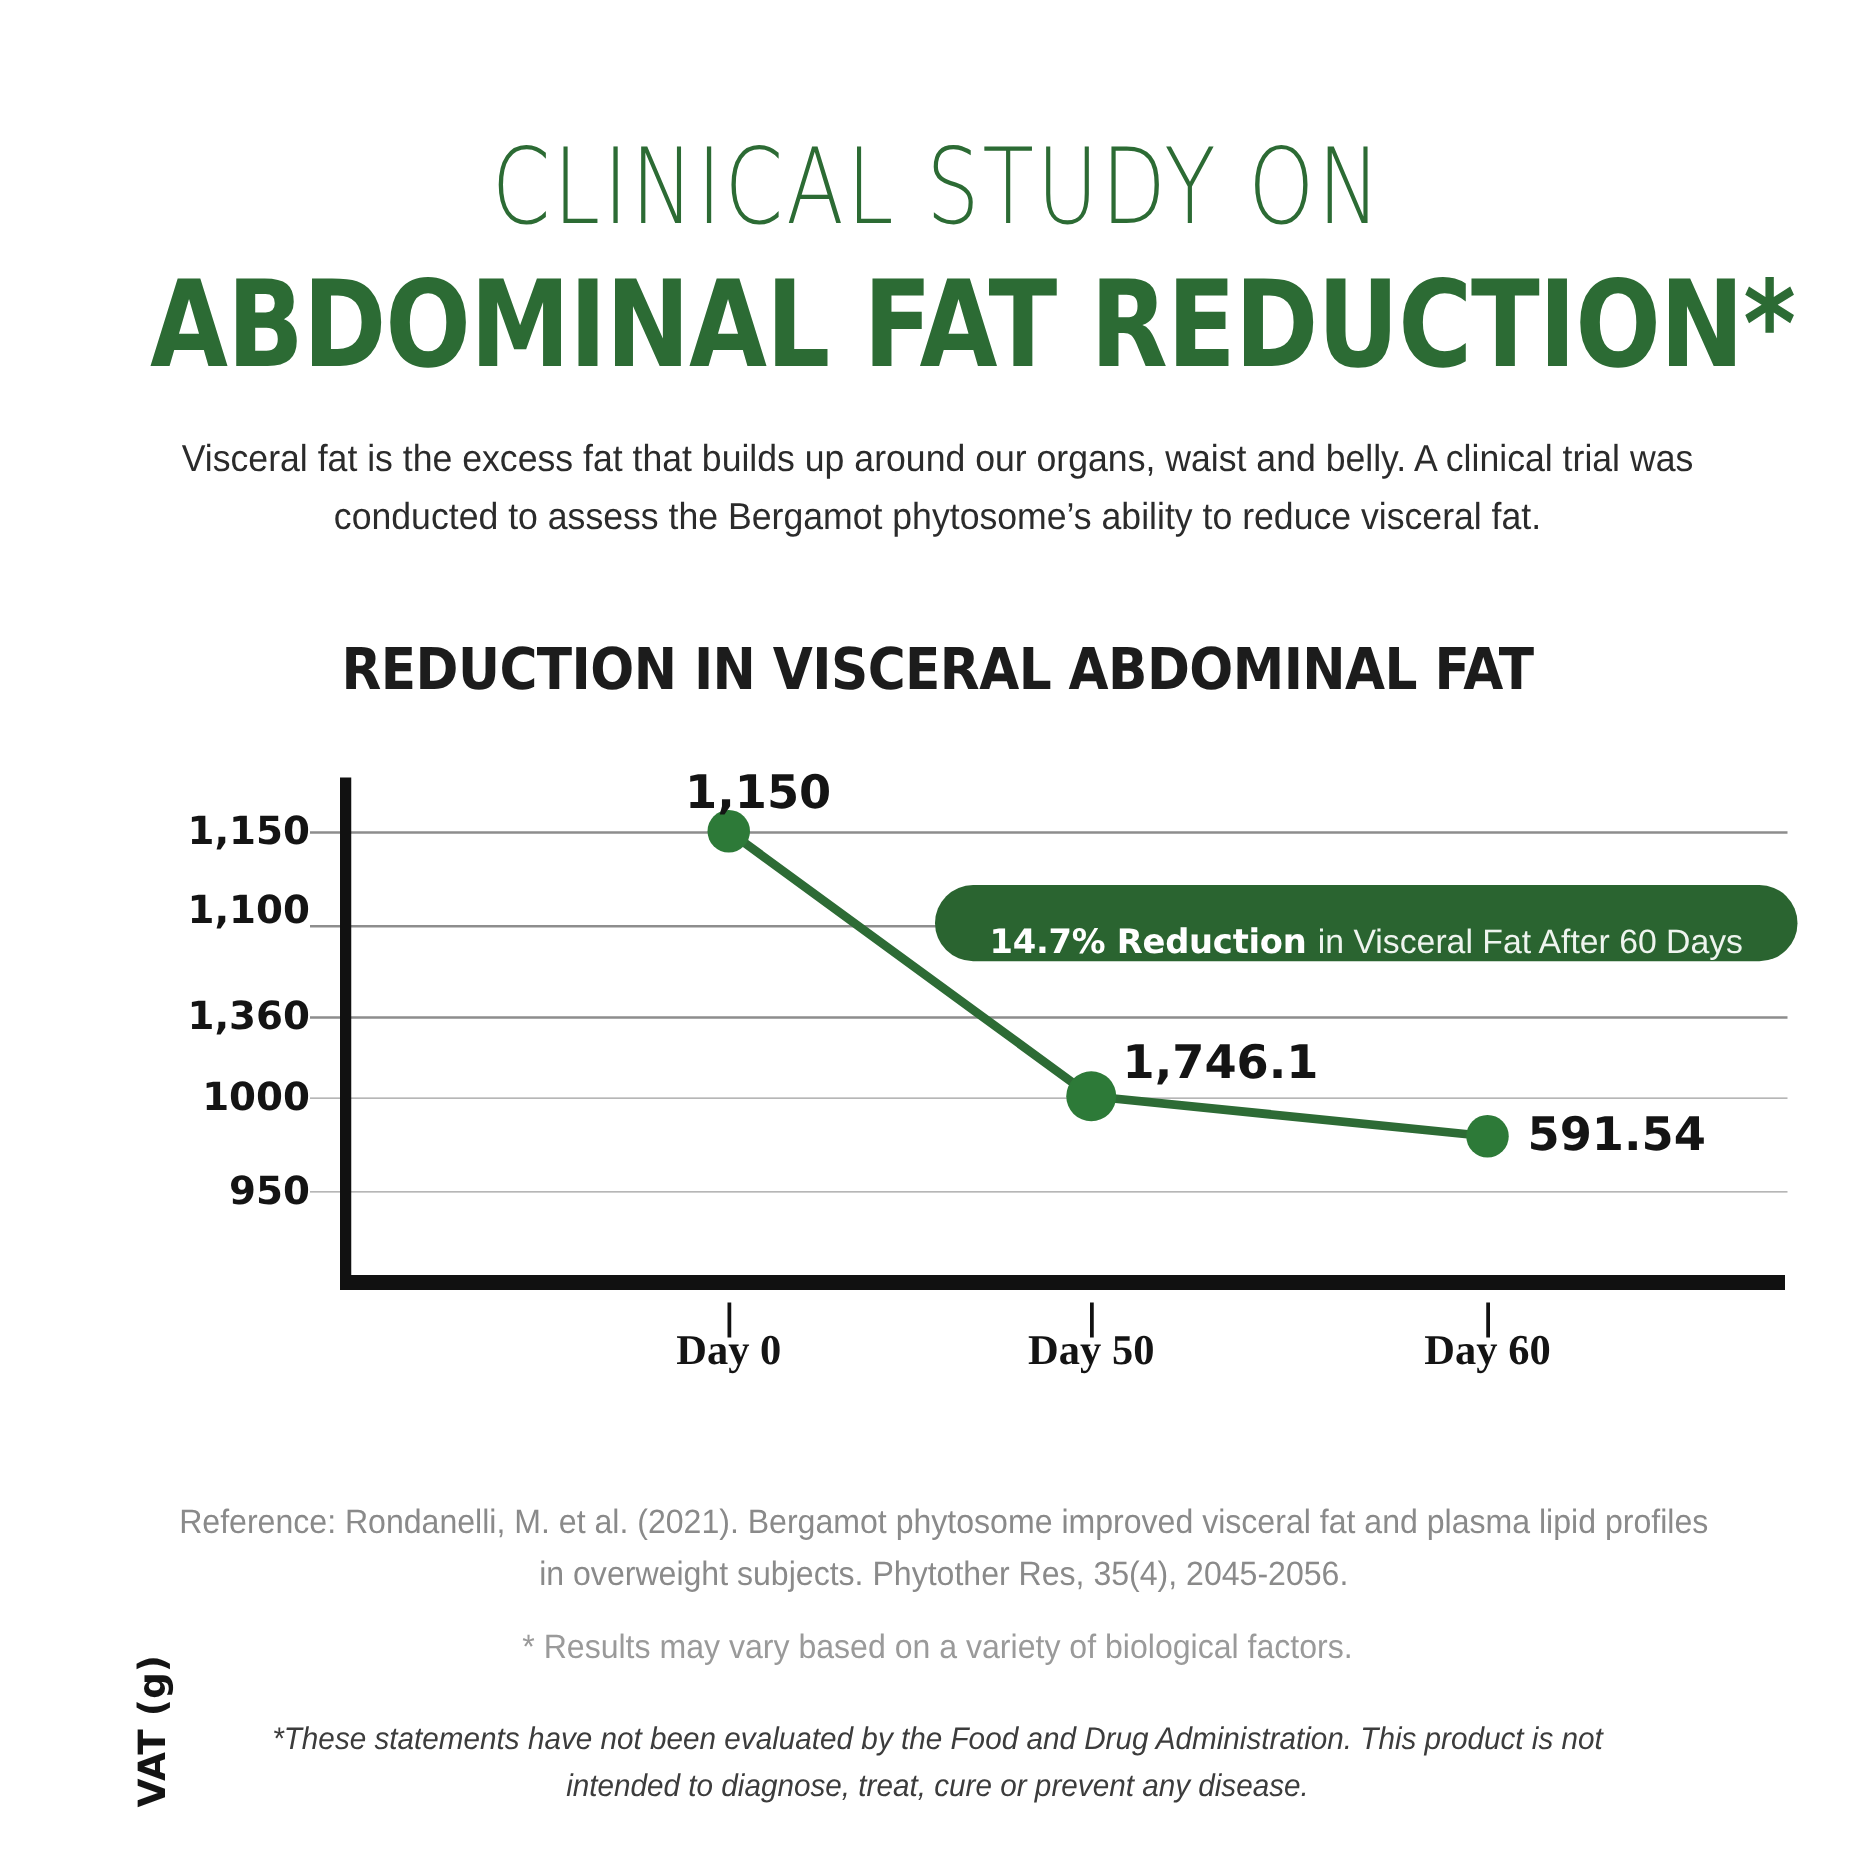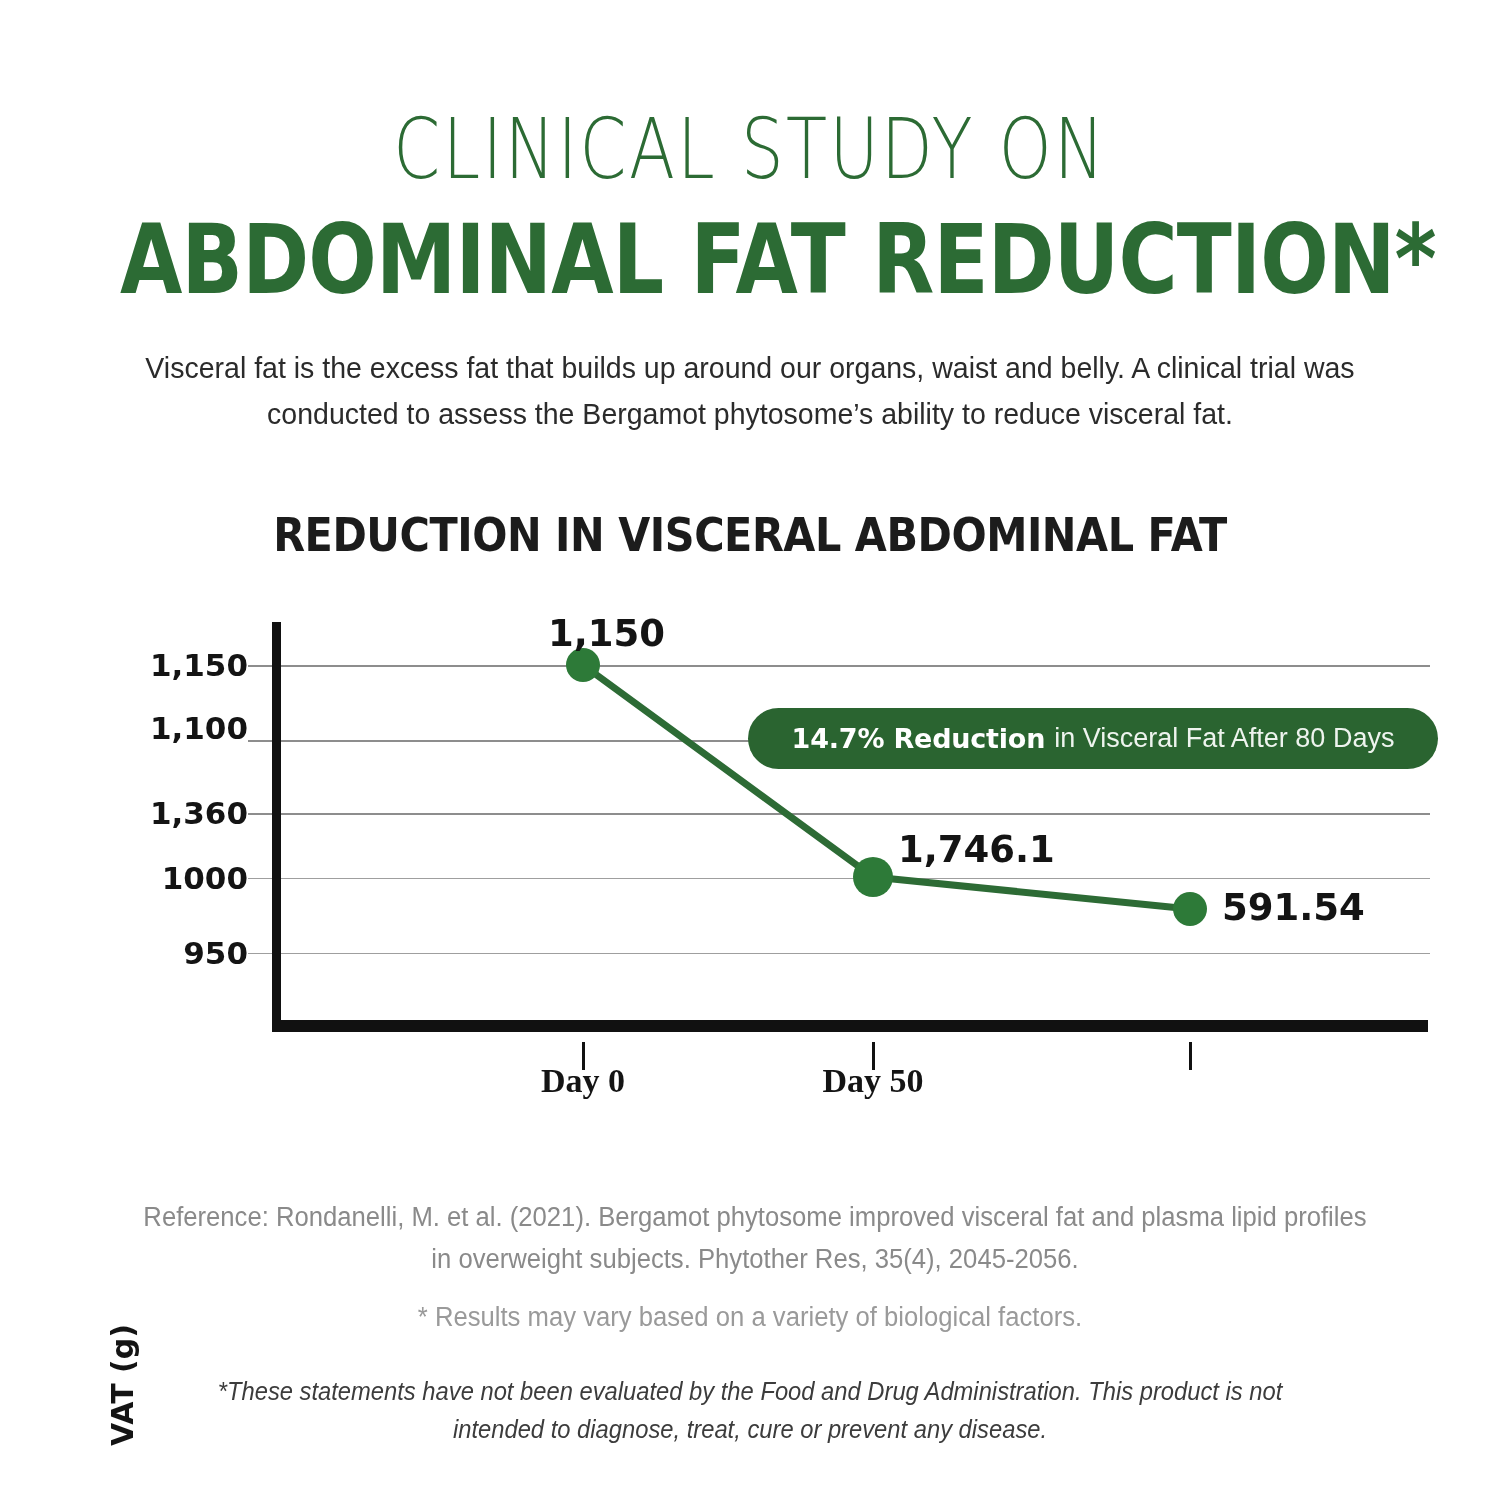--- a/index.html
+++ b/index.html
@@ -138,21 +138,21 @@
     color: #141414;
     white-space: nowrap;
   }
 
   .badge {
     position: absolute;
     left: 748px; top: 108px;
     width: 690px; height: 61px;
     border-radius: 31px;
     background: #2a6430;
-    display: flex; align-items: center; justify-content: center;
+    display: flex; align-items: flex-end; justify-content: center;
     padding: 0 22px;
   }
   .badge-strong {
     font-family: "DejaVu Sans", sans-serif;
     font-weight: 700;
     font-size: 27px;
     color: #ffffff;
     letter-spacing: -0.2px;
     white-space: nowrap;
   }
@@ -239,28 +239,29 @@
       <circle cx="873" cy="277" r="20" fill="#2d7a38"></circle>
       <circle cx="1190" cy="309" r="17" fill="#2d7a38"></circle>
     </svg>
 
     <div class="pt-label" style="left:548px; top:12px;">1,150</div>
     <div class="pt-label" style="left:898px; top:228px;">1,746.1</div>
     <div class="pt-label" style="left:1222px; top:286px;">591.54</div>
 
     <div class="badge">
       <span class="badge-strong">14.7% Reduction</span>
-      <span class="badge-rest">in Visceral Fat After 80 Days</span>
+      <span class="badge-rest">in Visceral Fat After 60 Days</span>
     </div>
 
     <div class="xtick-mark" style="left:582px;"></div>
     <div class="xtick-mark" style="left:872px;"></div>
     <div class="xtick-mark" style="left:1189px;"></div>
 
     <div class="xtick-label" style="left:583px;">Day 0</div>
     <div class="xtick-label" style="left:873px;">Day 50</div>
+    <div class="xtick-label" style="left:1190px;">Day 60</div>
   </div>
 
   <div class="reference">Reference: Rondanelli, M. et al. (2021). Bergamot phytosome improved visceral fat and plasma lipid profiles in overweight subjects. Phytother Res, 35(4), 2045-2056.</div>
   <div class="disclaimer-1">* Results may vary based on a variety of biological factors.</div>
   <div class="disclaimer-2">*These statements have not been evaluated by the Food and Drug Administration. This product is not intended to diagnose, treat, cure or prevent any disease.</div>
 
 </div>
 
 </body></html>

